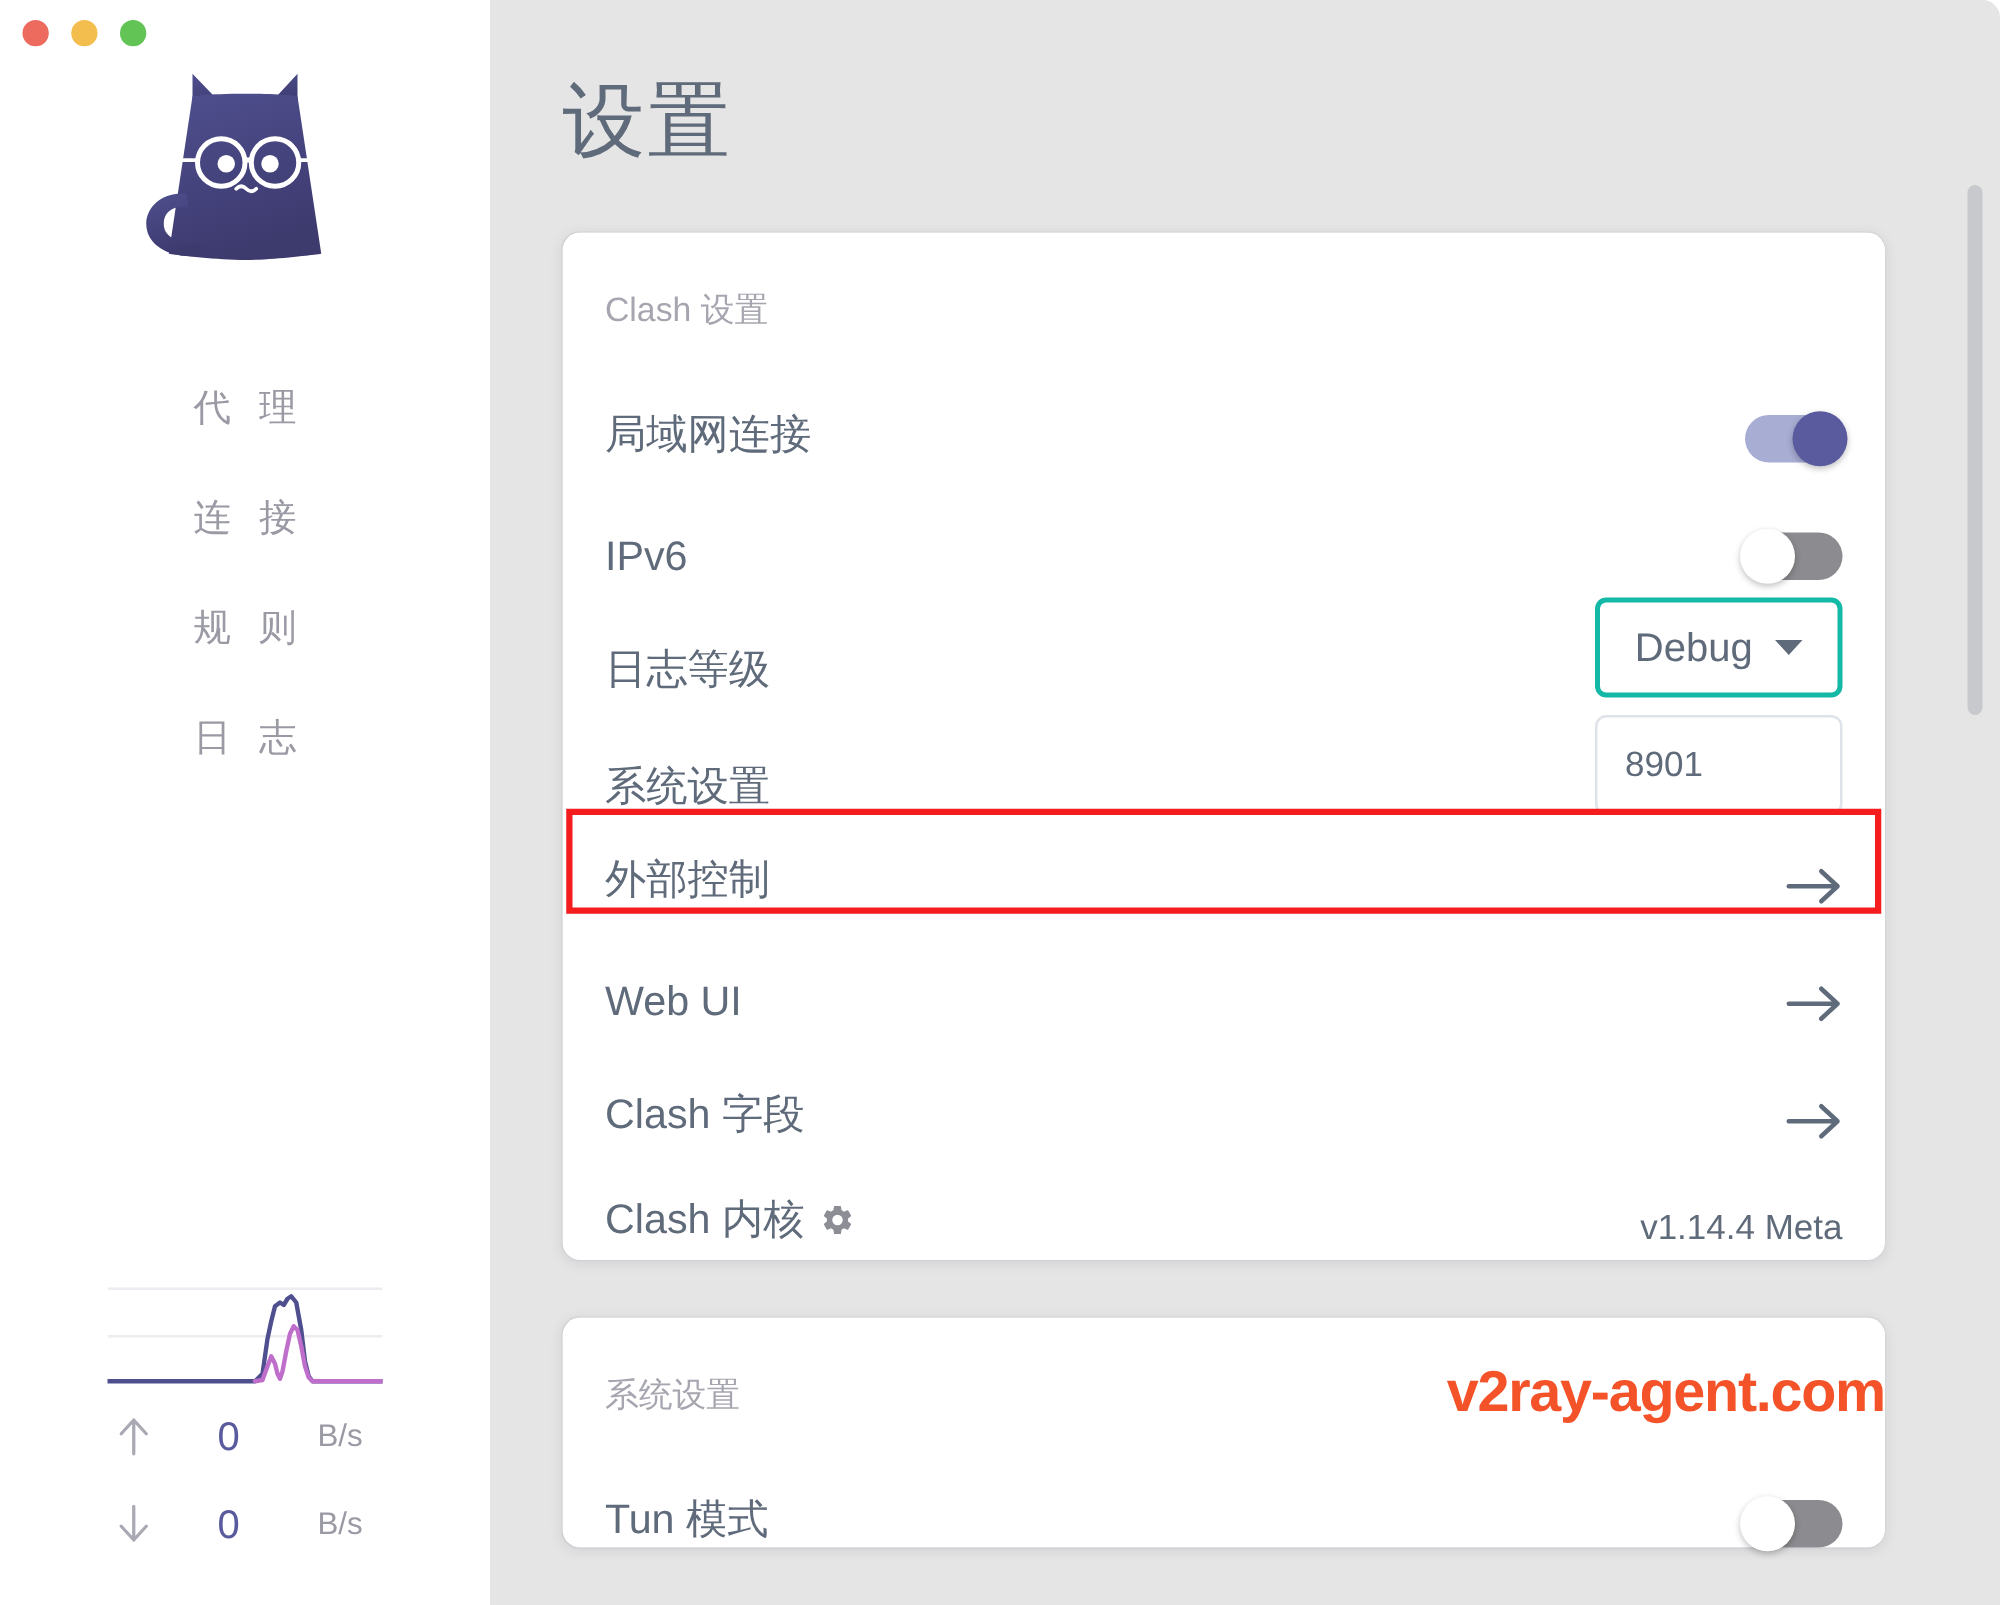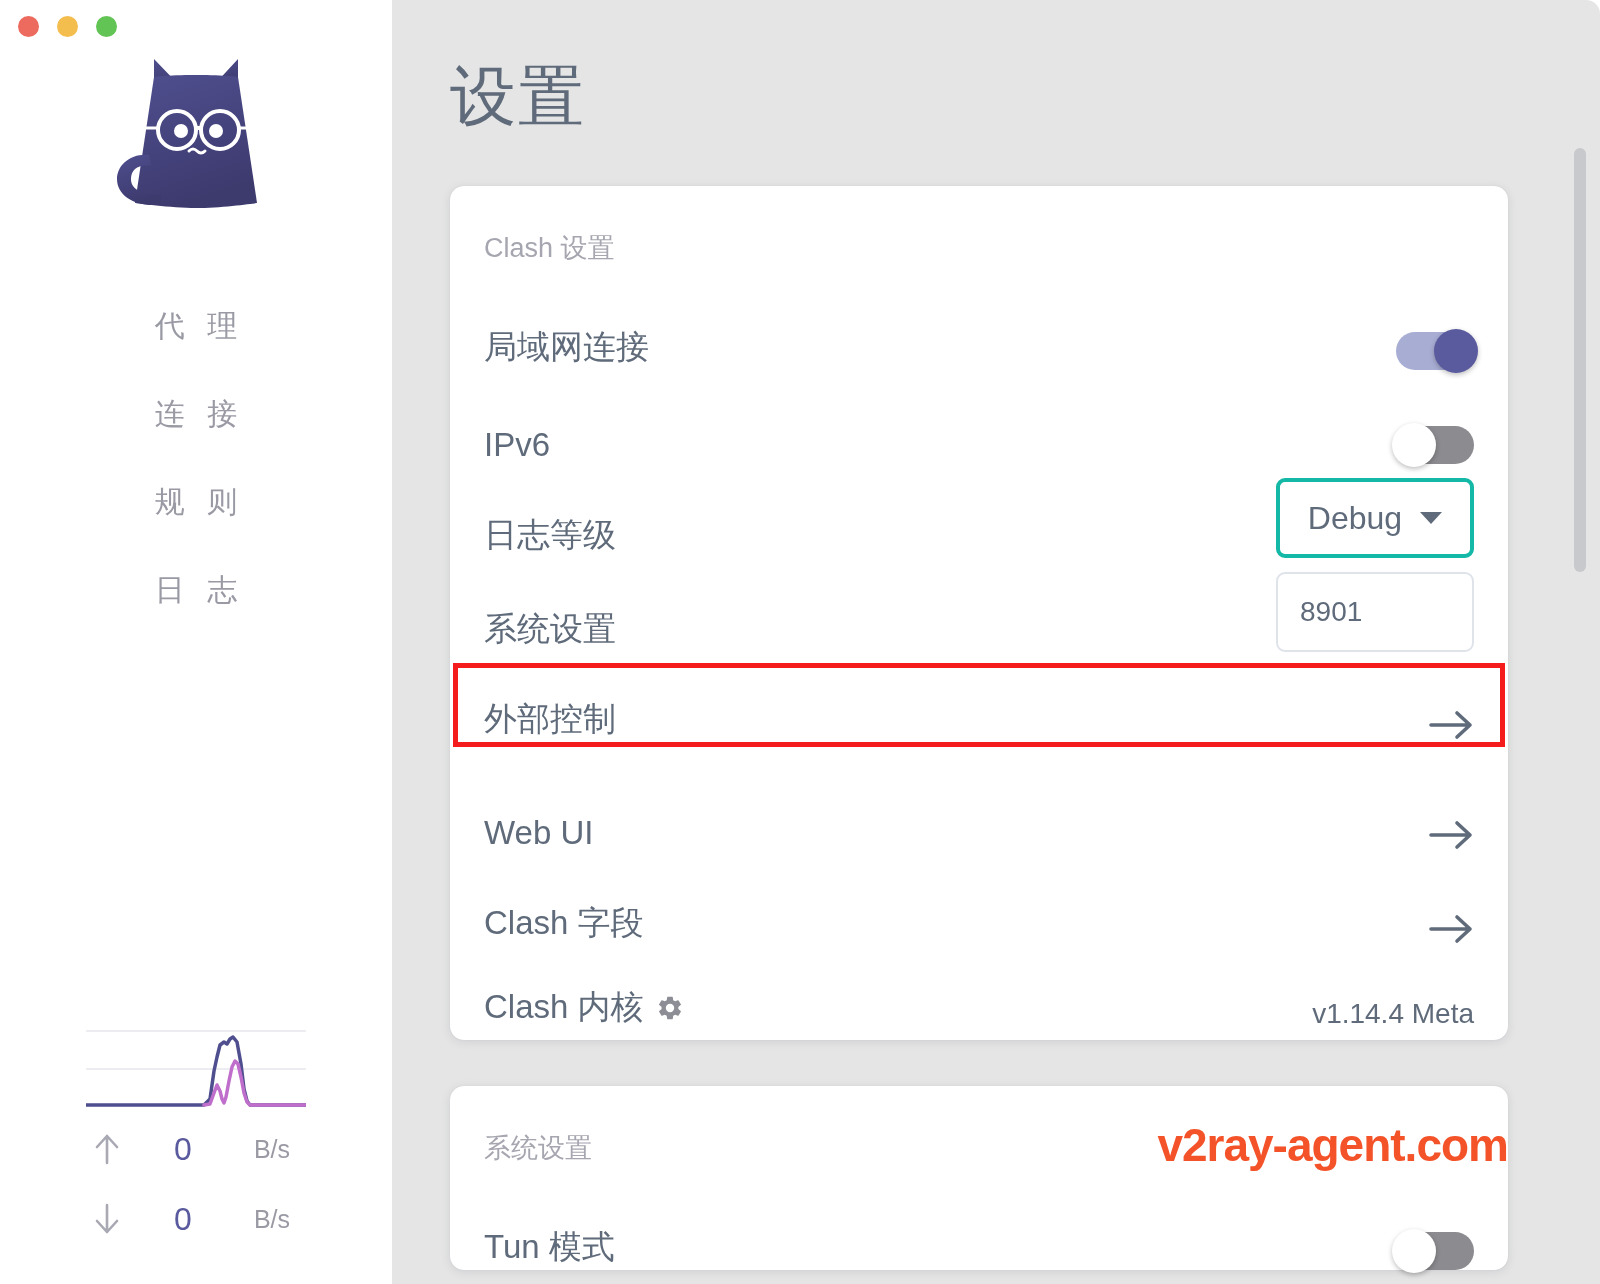--- a/index.html
+++ b/index.html
@@ -184,21 +184,21 @@
     gap: 12px;
   }
   .row-value {
     font-size: 28px;
     color: #5f6b7a;
   }
 
   .row.highlight {
     outline: 5px solid #f41c1c;
     outline-offset: 0px;
-    margin: 16px -26px;
+    margin: 0 -26px;
     padding: 0 26px;
     height: 74px;
   }
 
   
   .toggle {
     width: 78px;
     height: 38px;
     border-radius: 19px;
     position: relative;

